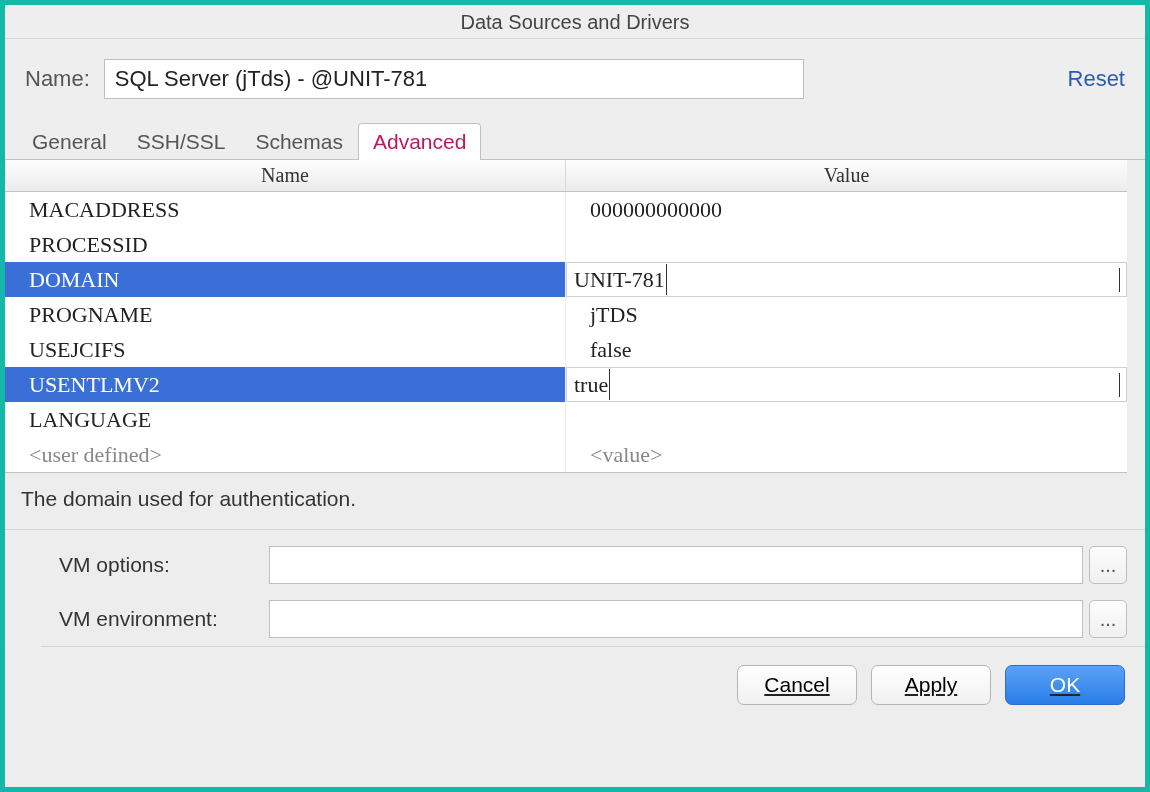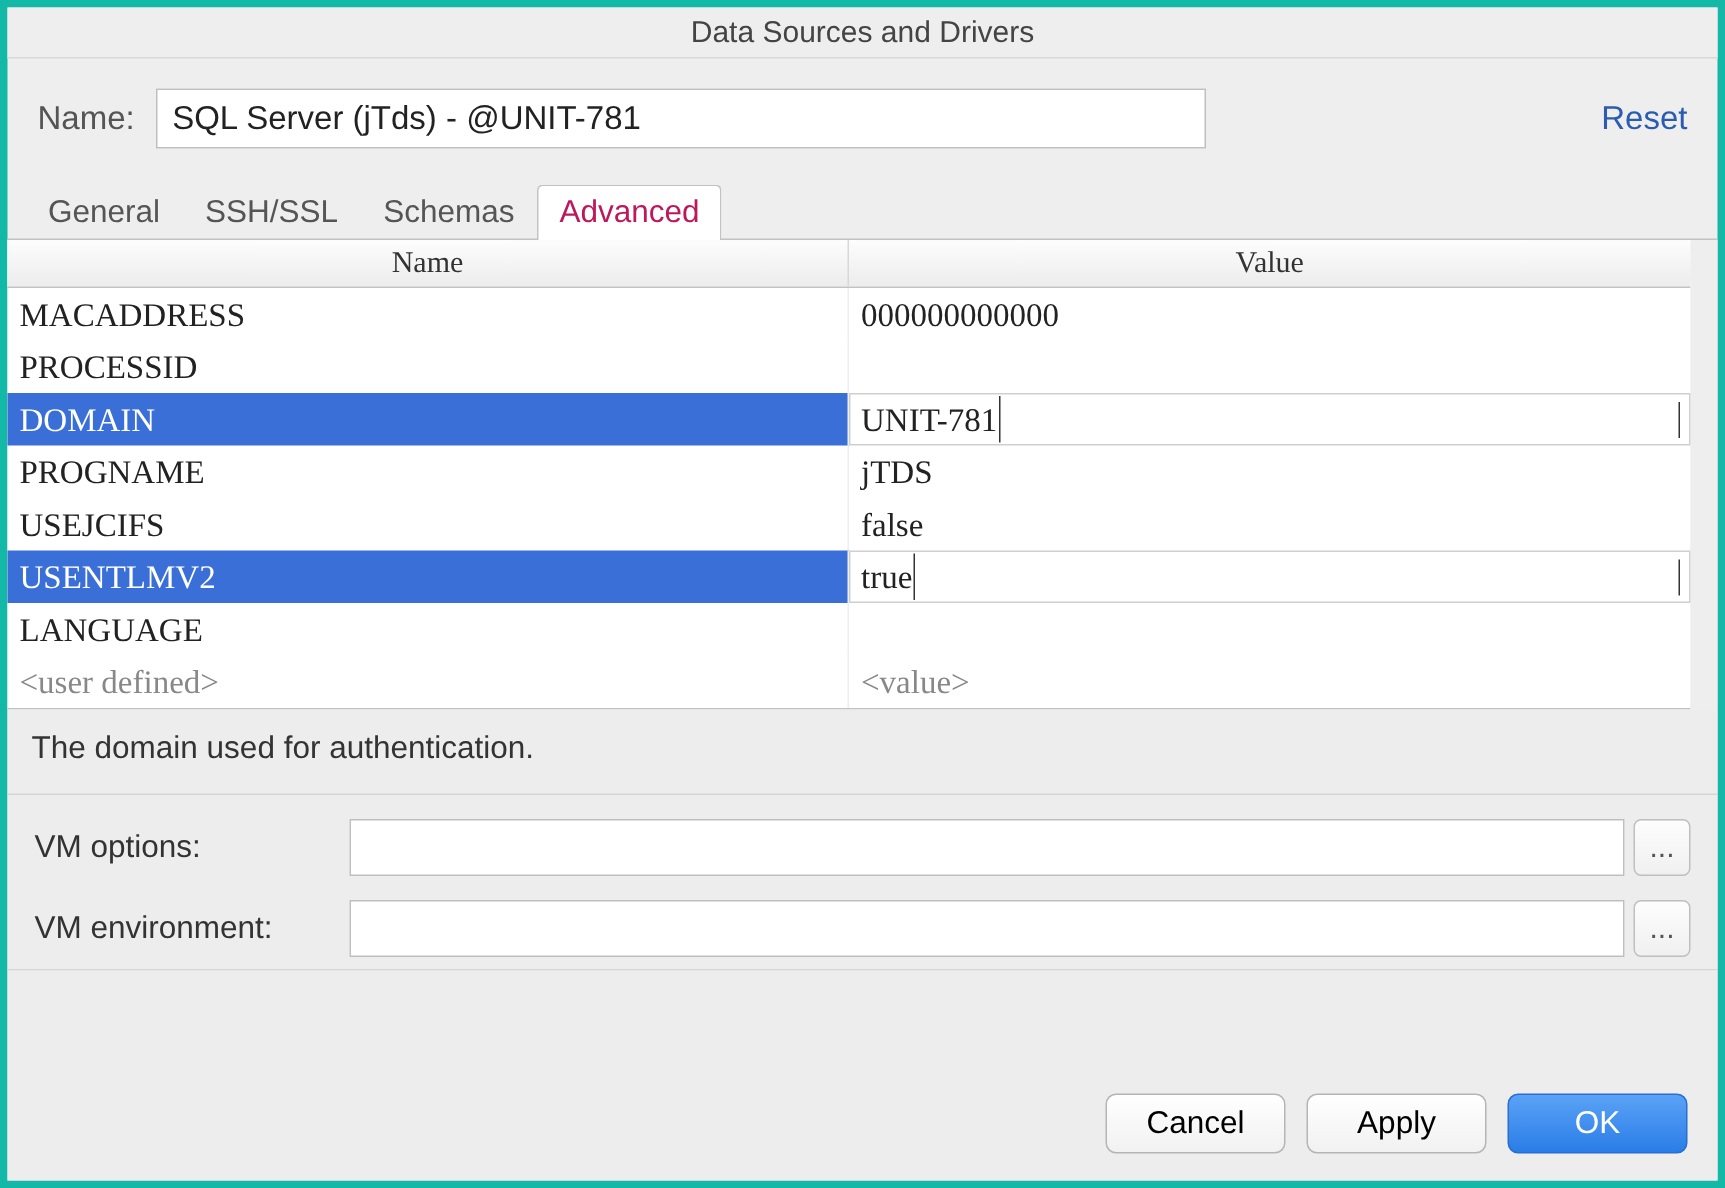--- a/index.html
+++ b/index.html
@@ -13,34 +13,34 @@
   .tabs { display: flex; align-items: flex-end; padding: 26px 12px 0 12px; height: 54px; }
   .tab { padding: 6px 14px 6px 14px; font-size: 21px; color: #555; cursor: pointer; border: 1px solid transparent; border-bottom: none; position: relative; top: 1px; }
   .tab.active { color: #be185d; background: #ffffff; border-color: #c2c2c2; border-top-left-radius: 4px; border-top-right-radius: 4px; }
   .tabsheet-border { border-top: 1px solid #c2c2c2; }
   .grid-area { background: #ffffff; border-bottom: 1px solid #c2c2c2; }
   .grid-header { display: grid; grid-template-columns: 1fr 1fr; border-bottom: 1px solid #c2c2c2; background: linear-gradient(#fdfdfd, #ececec); }
   .grid-header-cell { text-align: center; padding: 4px 0; font-size: 20px; color: #333; border-right: 1px solid #d8d8d8; }
   .grid-header-cell:last-child { border-right: none; }
   .grid-body { }
   .grid-row { display: grid; grid-template-columns: 1fr 1fr; height: 35px; }
-  .cell { padding: 2px 8px; font-size: 22px; line-height: 31px; border-right: 1px solid #eee; overflow: hidden; white-space: nowrap; }
+  .cell { padding: 2px 24px; font-size: 22px; line-height: 31px; border-right: 1px solid #eee; overflow: hidden; white-space: nowrap; }
   .cell.name { }
   .cell.value { border-right: none; }
   .grid-row.selected .cell.name { background: #3a6fd8; color: #ffffff; }
   .grid-row.editing .cell.value { border: 1px solid #cfcfcf; padding: 1px 7px; background: #fff; position: relative; }
   .grid-row.editing .cell.value::after { content: ""; position: absolute; right: 6px; top: 5px; width: 1px; height: 24px; background: #333; } 
   .cell.placeholder { color: #888; }
   .grid-row.userdef .cell { color: #888; }
   .help-strip { padding: 14px 16px 18px 16px; font-size: 21px; color: #333; background: #ededed; border-bottom: 1px solid #d5d5d5; }
-  .options-area { background: #ededed; padding: 16px 18px 8px 18px; display: grid; grid-template-columns: 210px 1fr 44px; grid-row-gap: 16px; align-items: center; border-bottom: 1px solid #d5d5d5; }
+  .options-area { background: #ededed; padding: 16px 18px 8px 18px; display: grid; grid-template-columns: 210px 1fr 44px; grid-row-gap: 16px; align-items: center; border-bottom: 1px solid #d5d5d5; margin-left: 36px; }
   .opt-label { font-size: 21px; color: #333; }
   .opt-input { height: 38px; border: 1px solid #bfbfbf; background: #fff; width: 100%; padding: 0 8px; font-size: 20px; }
   .ellipsis-btn { width: 38px; height: 38px; margin-left: 6px; border: 1px solid #bfbfbf; background: linear-gradient(#fdfdfd,#f0f0f0); border-radius: 5px; text-align: center; line-height: 30px; font-size: 20px; color: #555; cursor: pointer; }
-  .button-bar { flex: 1; display: flex; align-items: flex-end; justify-content: flex-end; gap: 14px; padding: 18px 20px; background: #ededed; }
+  .button-bar { flex: 1; display: flex; align-items: flex-start; justify-content: flex-end; gap: 14px; padding: 18px 20px; background: #ededed; text-decoration: underline; }
   .btn { min-width: 120px; height: 40px; border-radius: 7px; border: 1px solid #b5b5b5; background: linear-gradient(#ffffff,#f1f1f1); font-size: 21px; cursor: pointer; }
   .btn.primary { background: linear-gradient(#5aa2f6,#2a7de8); border-color: #2a6fd0; color: #ffffff; }
   .spacer-right { width: 18px; background: #eeeeee; }
   .grid-wrap { display: grid; grid-template-columns: 1fr 18px; font-family: Liberation Serif, serif; }
   .value-caret { display:inline-block; border-right:1px solid #333; padding-right:1px; }
 </style>
 </head>
 <body>
 
 <div class="window">

